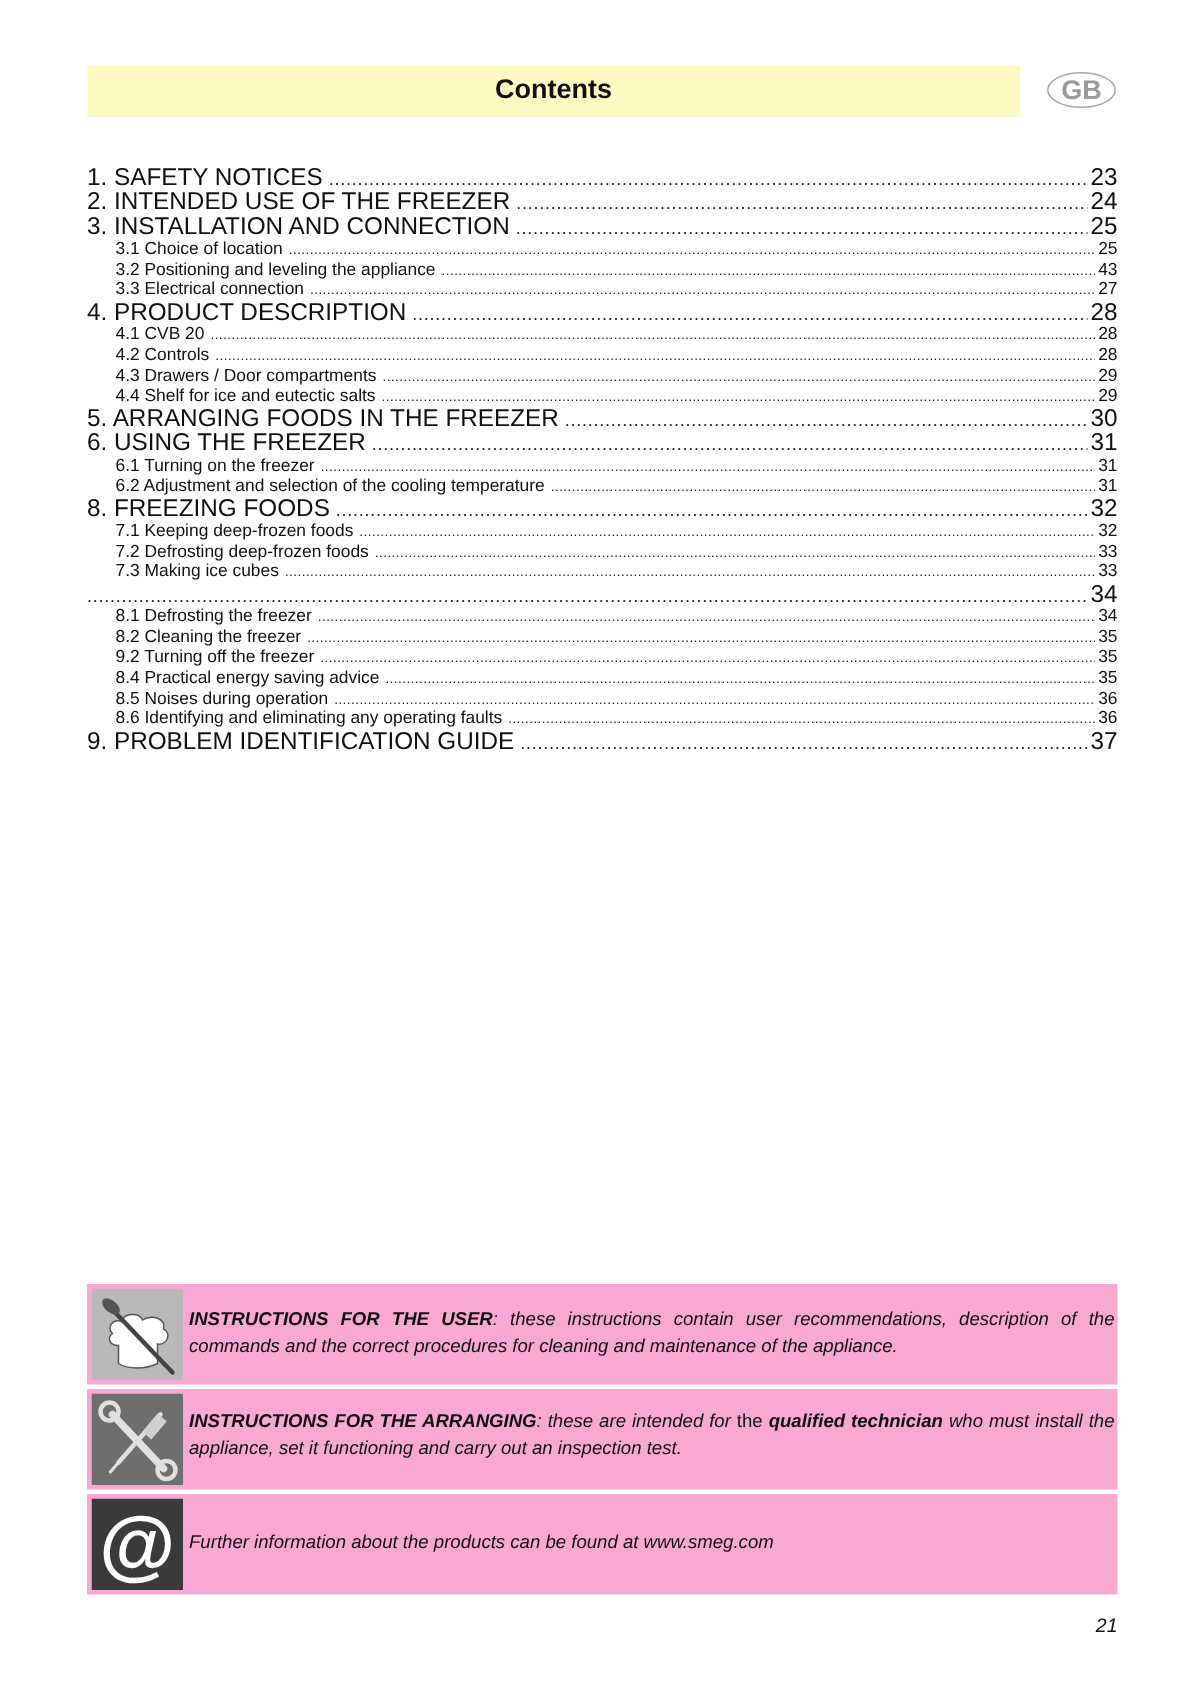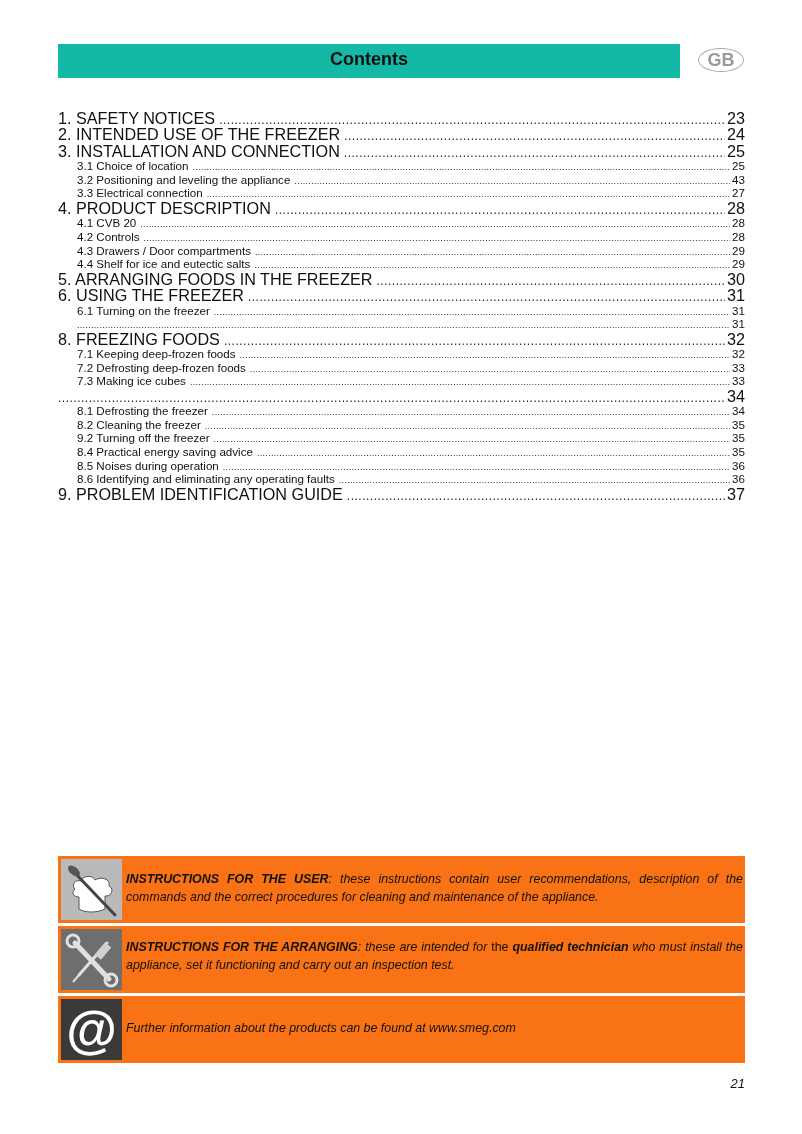--- a/index.html
+++ b/index.html
@@ -1,32 +1,32 @@
 <!DOCTYPE html>
 <html><head>
 <meta charset="utf-8">
 <style>
   html, body { margin:0; padding:0; background:#ffffff; }
   body { width:802px; height:1134px; position:relative; overflow:hidden; font-family:"Liberation Sans", sans-serif; color:#111; }
 
-  .header-bar { position:absolute; left:58px; top:44px; width:622px; height:34px; background:#14b8a6; }
+  .header-bar { position:absolute; left:58px; top:44px; width:622px; height:34px; background:#fef9c3; }
   .header-title { position:absolute; left:0; right:0; top:5px; text-align:center; font-weight:bold; font-size:18px; color:#111; }
   .gb-badge { position:absolute; left:698px; top:48px; width:46px; height:24px; border:1.5px solid #a8a8a8; border-radius:50%; box-sizing:border-box; text-align:center; font-weight:bold; font-size:18px; color:#9a9a9a; line-height:22px; }
 
   .toc { position:absolute; left:58px; top:110px; width:687px; }
   .toc-row { display:flex; align-items:baseline; white-space:nowrap; overflow:hidden; }
   .toc-row.major { font-size:16.2px; height:16.4px; line-height:16.4px; }
   .toc-row.minor { font-size:11.6px; height:13.6px; line-height:13.6px; padding-left:19px; }
   .toc-label { flex:0 0 auto; padding-right:4px; }
   .toc-dots { flex:1 1 auto; overflow:hidden; letter-spacing:0.5px; color:#222; }
   .toc-row.major .toc-dots { font-size:12px; }
   .toc-row.minor .toc-dots { font-size:9px; letter-spacing:0.3px; }
   .toc-page { flex:0 0 auto; padding-left:2px; }
 
-  .info-box { position:absolute; left:58px; width:687px; background:#f97316; }
+  .info-box { position:absolute; left:58px; width:687px; background:#f9a8d4; }
   .info-icon { position:absolute; left:3px; top:3px; width:61px; height:61px; }
   .info-text { position:absolute; left:68px; right:2px; font-style:italic; font-size:12.4px; line-height:18px; color:#111; }
   .info-text b { font-weight:bold; }
   .justify { text-align:justify; text-align-last:left; }
 
   .page-number { position:absolute; left:720px; top:1076px; width:25px; text-align:right; font-style:italic; font-size:13px; }
 </style>
 </head>
 <body>
 
@@ -100,20 +100,21 @@
       <span class="toc-label">6. USING THE FREEZER</span>
       <span class="toc-dots">....................................................................................................................................................................................................................................................</span>
       <span class="toc-page">31</span>
     </div>
     <div class="toc-row minor">
       <span class="toc-label">6.1 Turning on the freezer</span>
       <span class="toc-dots">....................................................................................................................................................................................................................................................</span>
       <span class="toc-page">31</span>
     </div>
     <div class="toc-row minor">
+      <span class="toc-label">6.2 Adjustment and selection of the cooling temperature</span>
       <span class="toc-dots">....................................................................................................................................................................................................................................................</span>
       <span class="toc-page">31</span>
     </div>
     <div class="toc-row major">
       <span class="toc-label">8. FREEZING FOODS</span>
       <span class="toc-dots">....................................................................................................................................................................................................................................................</span>
       <span class="toc-page">32</span>
     </div>
     <div class="toc-row minor">
       <span class="toc-label">7.1 Keeping deep-frozen foods</span>

